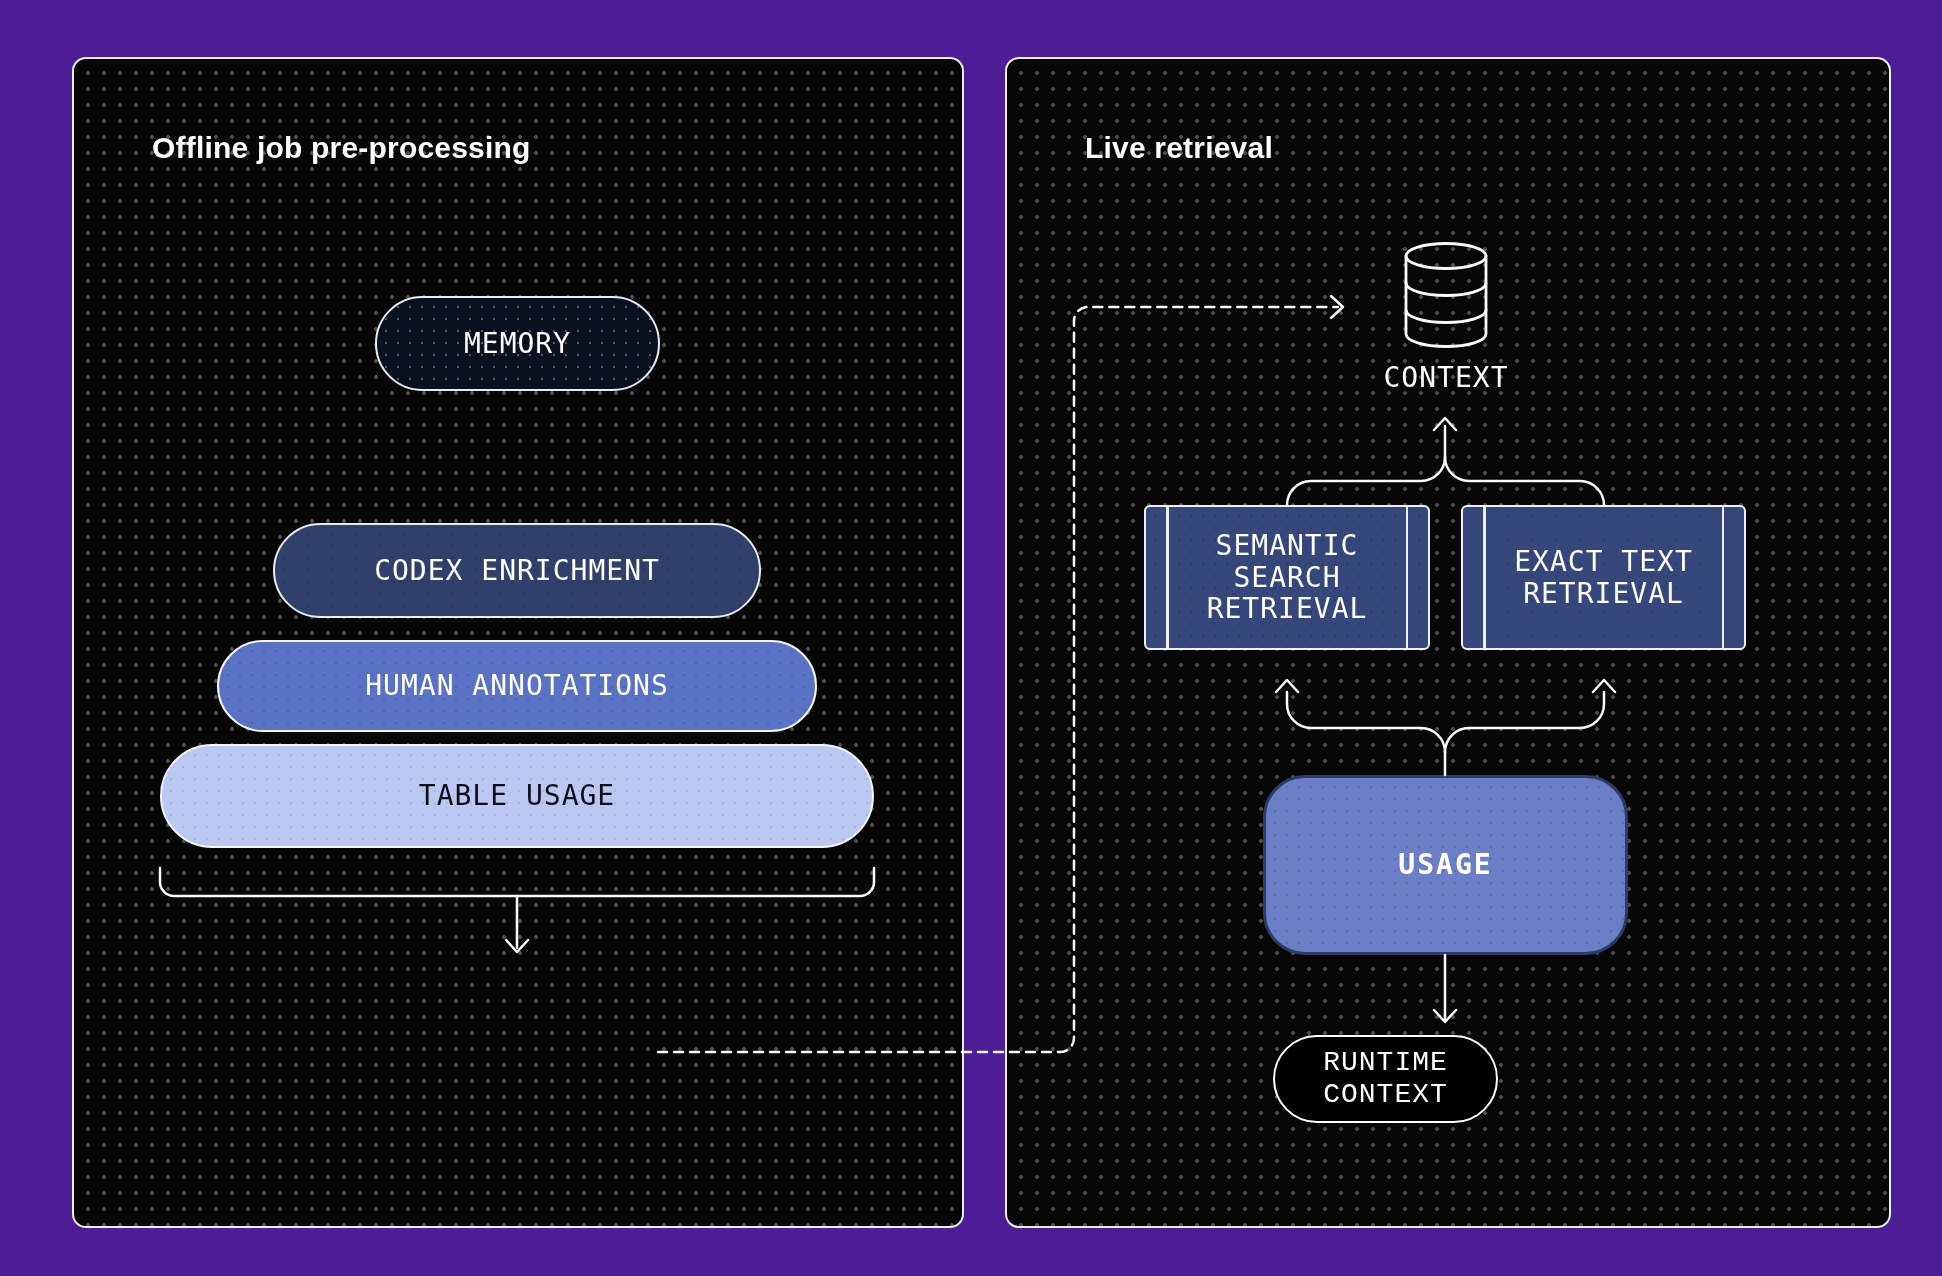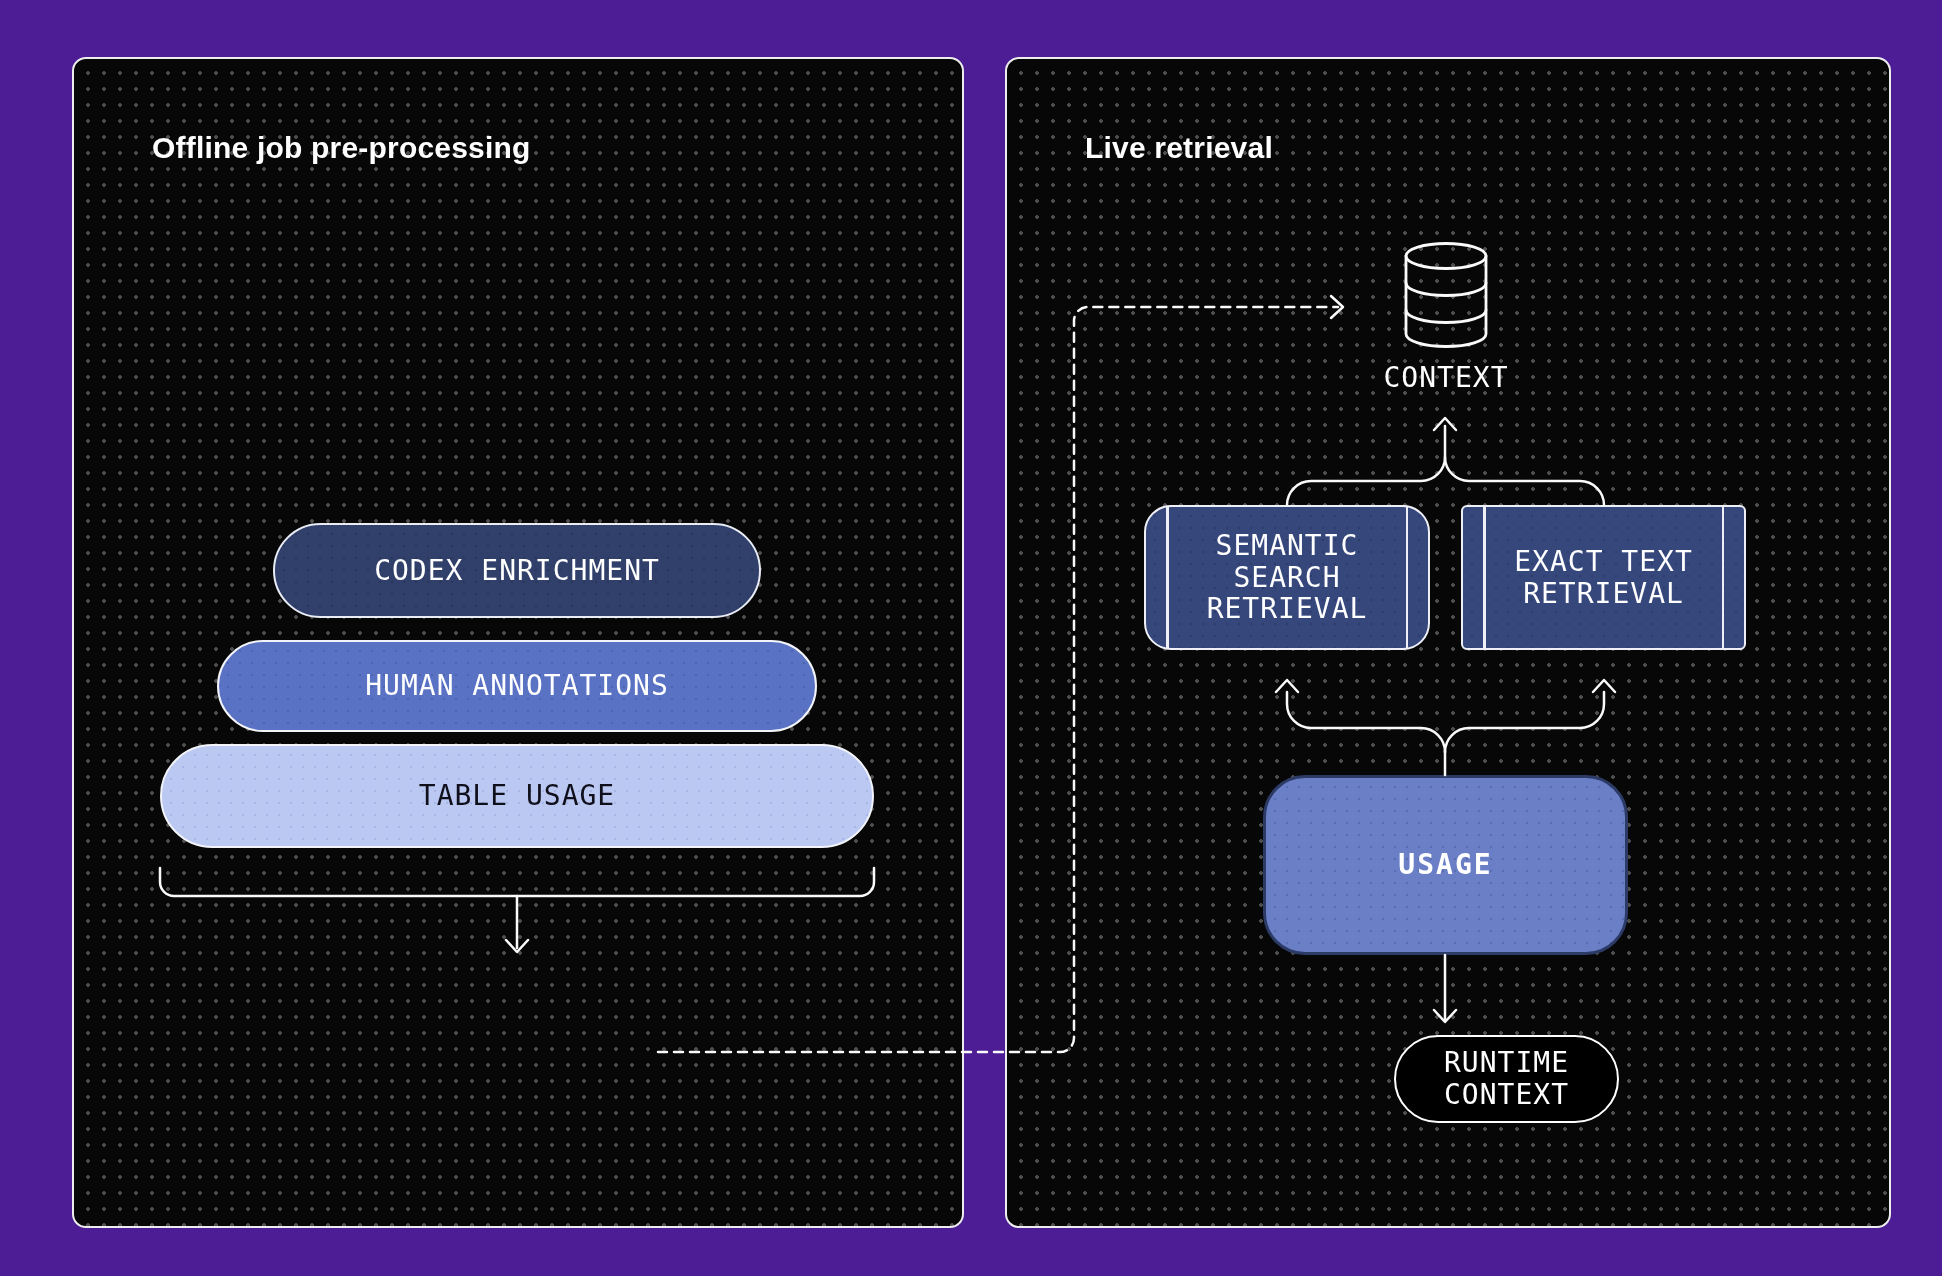--- a/index.html
+++ b/index.html
@@ -62,49 +62,52 @@
   .process .strip{position:absolute;top:0;bottom:0;width:2.5px;background:#eef0f6;}
   .process .strip.l{left:20px;} .process .strip.r{right:20px;}
   .rag{
     left:376px;top:982px;width:282px;height:141px;
     background-color:#030303;border-color:#f0f0f0;
   }
   .retrieval{
     background-color:#36477c;
     background-image:radial-gradient(circle,#2d3c6c 1.3px,transparent 1.5px);
   }
-  .semantic{left:1144px;top:505px;width:286px;height:145px;border-radius:27px;}
+  .semantic{left:1144px;top:505px;width:286px;height:145px;}
   .exact{left:1461px;top:505px;width:285px;height:145px;}
   
   .agent{
     left:1263px;top:775px;width:365px;height:180px;border-radius:42px;
     border:3.5px solid #2c3a66;background-color:#6a7fc6;
     background-image:radial-gradient(circle,#5a6db3 1.4px,transparent 1.6px);
     font-weight:700;letter-spacing:2px;
   }
   .runtime{
-    left:1394px;top:1035px;width:225px;height:88px;border-radius:46px;
-    border:2.5px solid #fff;background:#000;
+    left:1273px;top:1035px;width:225px;height:88px;border-radius:46px;
+    border:2.5px solid #fff;background:#000;font-family:Liberation Mono, monospace;
   }
   
   svg.overlay{position:absolute;left:0;top:0;pointer-events:none;}
   .stroke{fill:none;stroke:#fafafa;stroke-width:2.5;stroke-linecap:round;stroke-linejoin:round;}
   .stroke.thick{stroke-width:2.8;}
   .stroke.dashed{stroke-dasharray:9 7;}
 </style>
 </head>
 <body>
 
 <div class="canvas">
 
   <section class="panel left"></section>
   <section class="panel right"></section>
   <div class="panel-title left">Offline job pre-processing</div>
   <div class="panel-title right">Live retrieval</div>
 
+  <div class="node pill dots12 memory">
+    <div class="label">MEMORY</div>
+  </div>
   <div class="node pill dots12 codex">
     <div class="label">CODEX ENRICHMENT</div>
   </div>
   <div class="node pill dots12 table-usage">
     <div class="label">TABLE USAGE</div>
   </div>
   <div class="node pill dots12 human">
     <div class="label">HUMAN ANNOTATIONS</div>
   </div>
 

